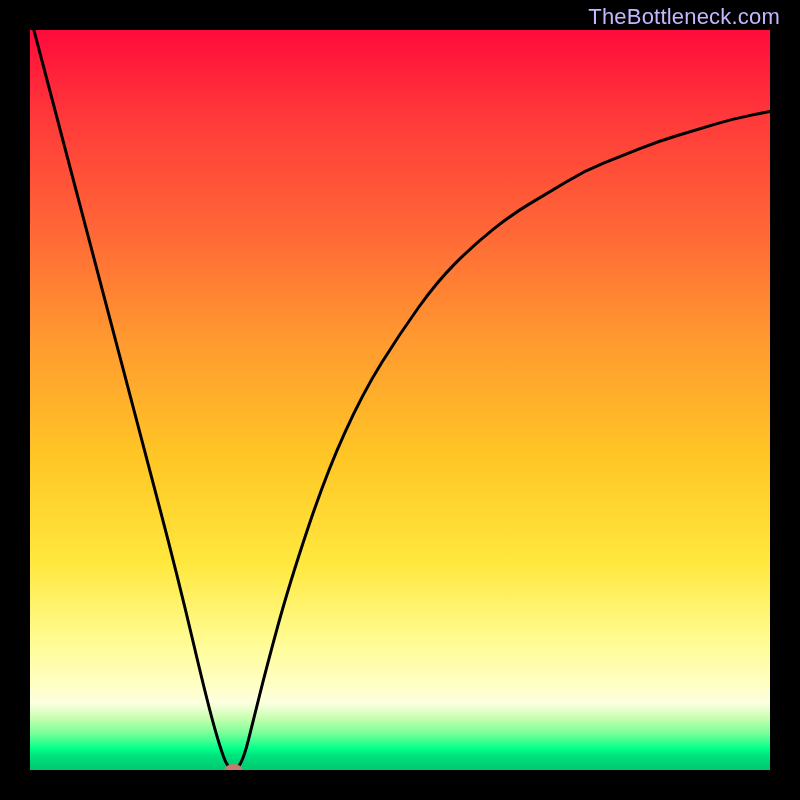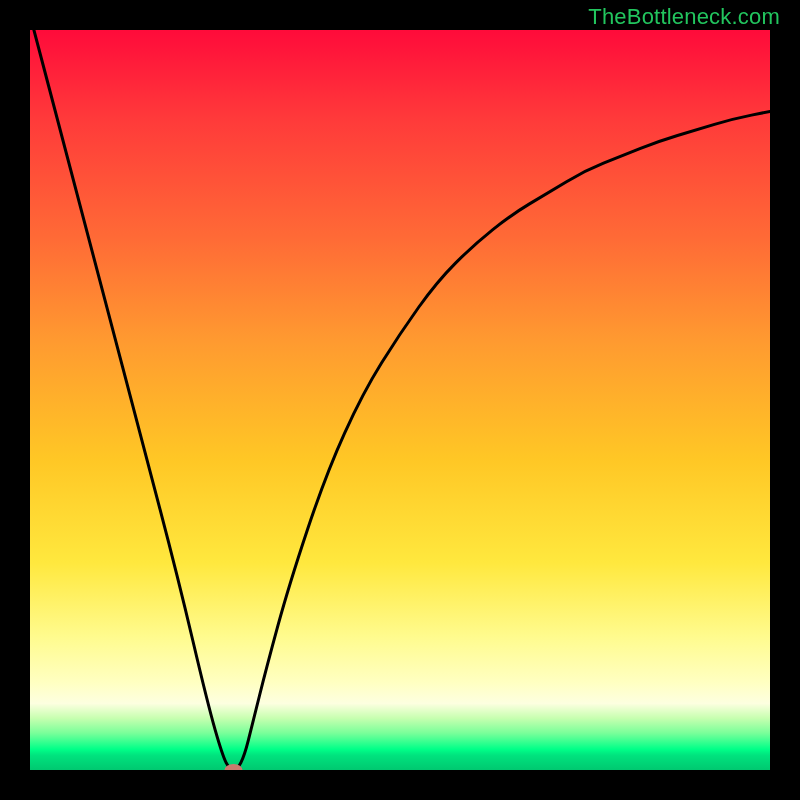--- a/index.html
+++ b/index.html
@@ -48,21 +48,21 @@
     position: absolute;
     left: 0;
     top: 0;
     width: 740px;
     height: 740px;
   }
   .watermark {
     position: absolute;
     top: 4px;
     right: 20px;
-    color: #22c55e;
+    color: #c4b5fd;
     font-size: 22px;
     letter-spacing: 0.2px;
     font-weight: 400;
   }
 </style>
 </head>
 <body>
 
 <div class="frame">
   <div class="gradient"></div>

